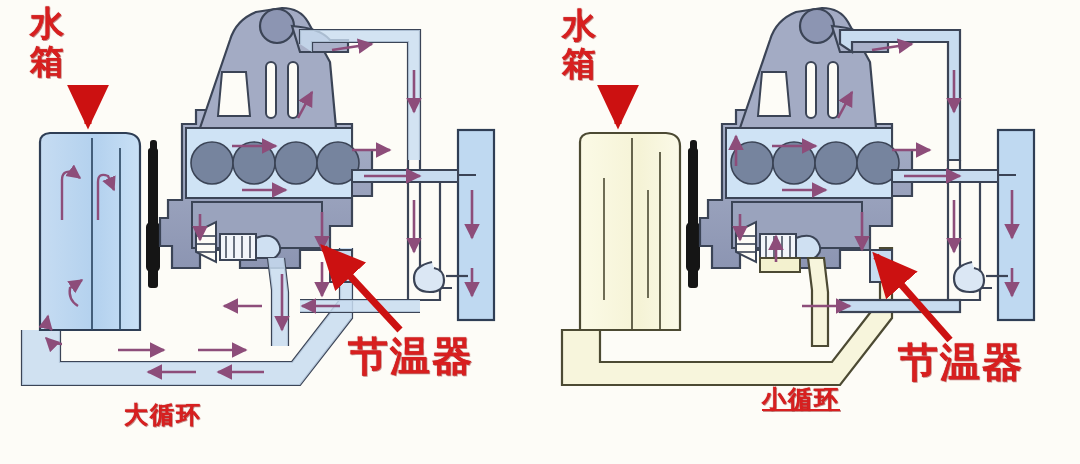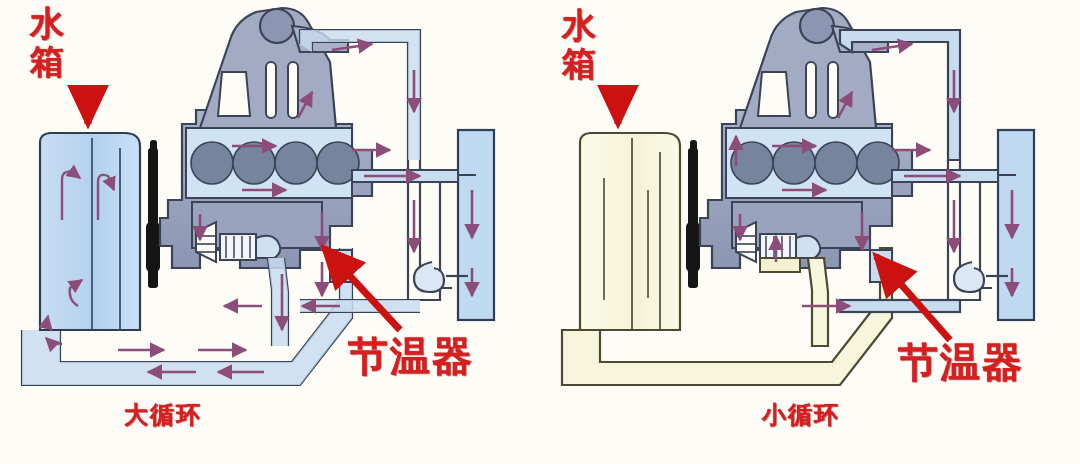--- a/index.html
+++ b/index.html
@@ -321,16 +321,16 @@
       </g>
 
       <g>
         <path d="M410,340 L336,256" stroke="#cc1111" stroke-width="7" marker-end="url(#ra-r)"></path>
       </g>
     </svg>
 
     <div class="cn-label lbl-tank" style="left:22px;top:6px;">水
 箱</div>
     <div class="cn-label lbl-thermo" style="left:358px;top:340px;">节温器</div>
-    <div class="cn-label lbl-cycle" style="left:222px;top:402px;">小循环</div>
+    <div class="cn-label lbl-cycle" style="left:222px;top:386px;text-decoration:underline;">小循环</div>
   </div>
 
 </div>
 
 </body></html>

